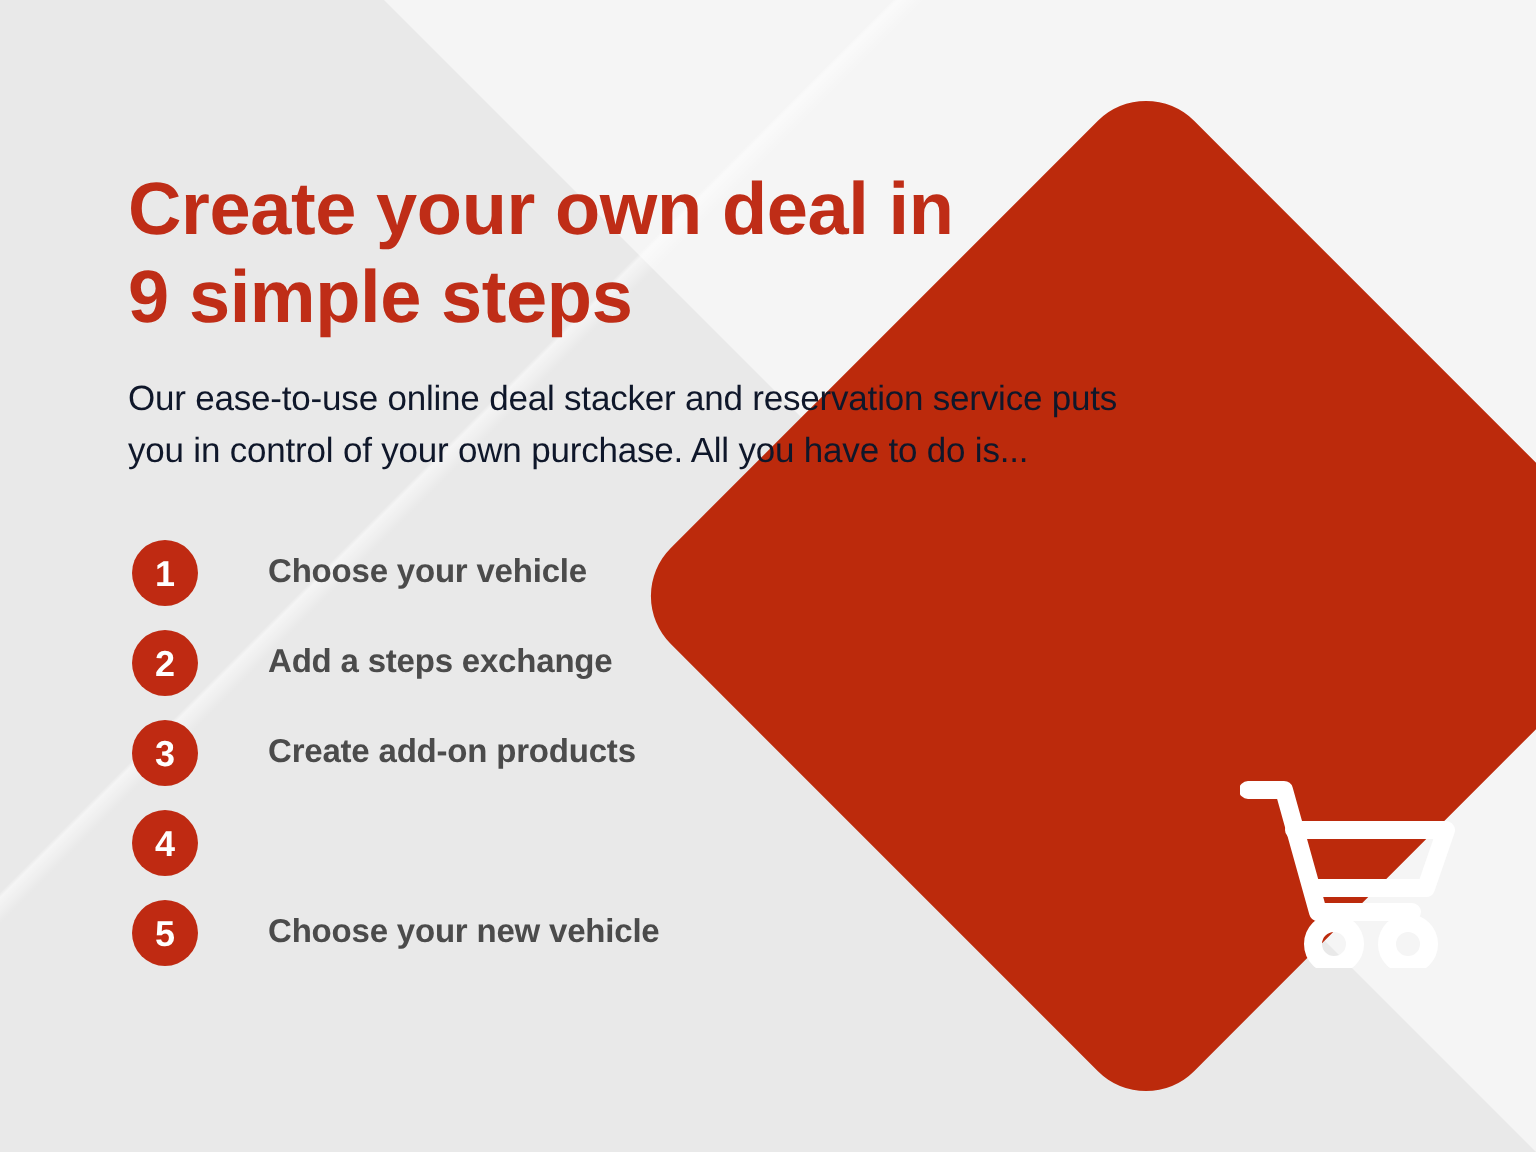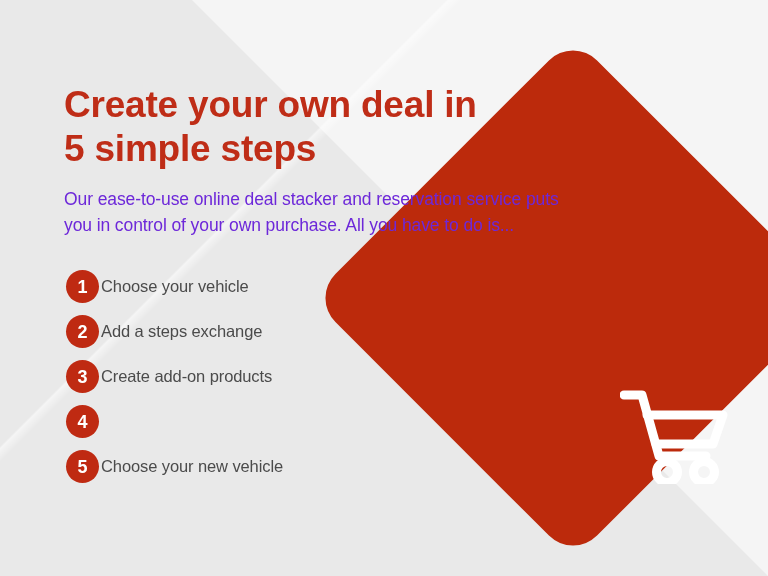--- a/index.html
+++ b/index.html
@@ -86,21 +86,21 @@
     letter-spacing: -0.2px;
   }
   .headline .hl-line { display: block; white-space: nowrap; }
 
   
   .lede {
     position: absolute;
     left: 64px;
     top: 168px;
     width: 640px;
-    color: #6d28d9;
+    color: #0f172a;
     font-size: 17.5px;
     line-height: 26px;
     letter-spacing: -0.1px;
   }
   .lede .lede-line { display: block; white-space: nowrap; }
 
   
   .steps {
     position: absolute;
     left: 66px;
@@ -121,24 +121,24 @@
     background: #bf2a12;
     color: #ffffff;
     font-size: 18px;
     font-weight: bold;
     display: flex;
     align-items: center;
     justify-content: center;
     line-height: 1;
   }
   .step-label {
-    margin-left: 2px;
+    margin-left: 35px;
     color: #4b4b4b;
     font-size: 16.5px;
-    font-weight: normal;
+    font-weight: bold;
     letter-spacing: -0.1px;
     white-space: nowrap;
   }
 </style>
 </head>
 <body>
 
 <div id="slide">
 
   <div class="bg-base"></div>
@@ -153,21 +153,21 @@
         <path d="M4 9 H22 L39 70 H86"></path>
         <path d="M27 29 H103 L93 58 H36"></path>
       </g>
       <circle cx="47" cy="86" r="10.5" fill="none" stroke="#ffffff" stroke-width="9"></circle>
       <circle cx="84" cy="86" r="10.5" fill="none" stroke="#ffffff" stroke-width="9"></circle>
     </svg>
   </div>
 
   <h1 class="headline">
     <span class="hl-line">Create your own deal in</span>
-    <span class="hl-line">5 simple steps</span>
+    <span class="hl-line">9 simple steps</span>
   </h1>
 
   <p class="lede">
     <span class="lede-line">Our ease-to-use online deal stacker and reservation service puts</span>
     <span class="lede-line">you in control of your own purchase.  All you have to do is...</span>
   </p>
 
   <ol class="steps" style="list-style:none;margin:0;padding:0;">
     <li class="step-row">
       <span class="step-badge">1</span>

